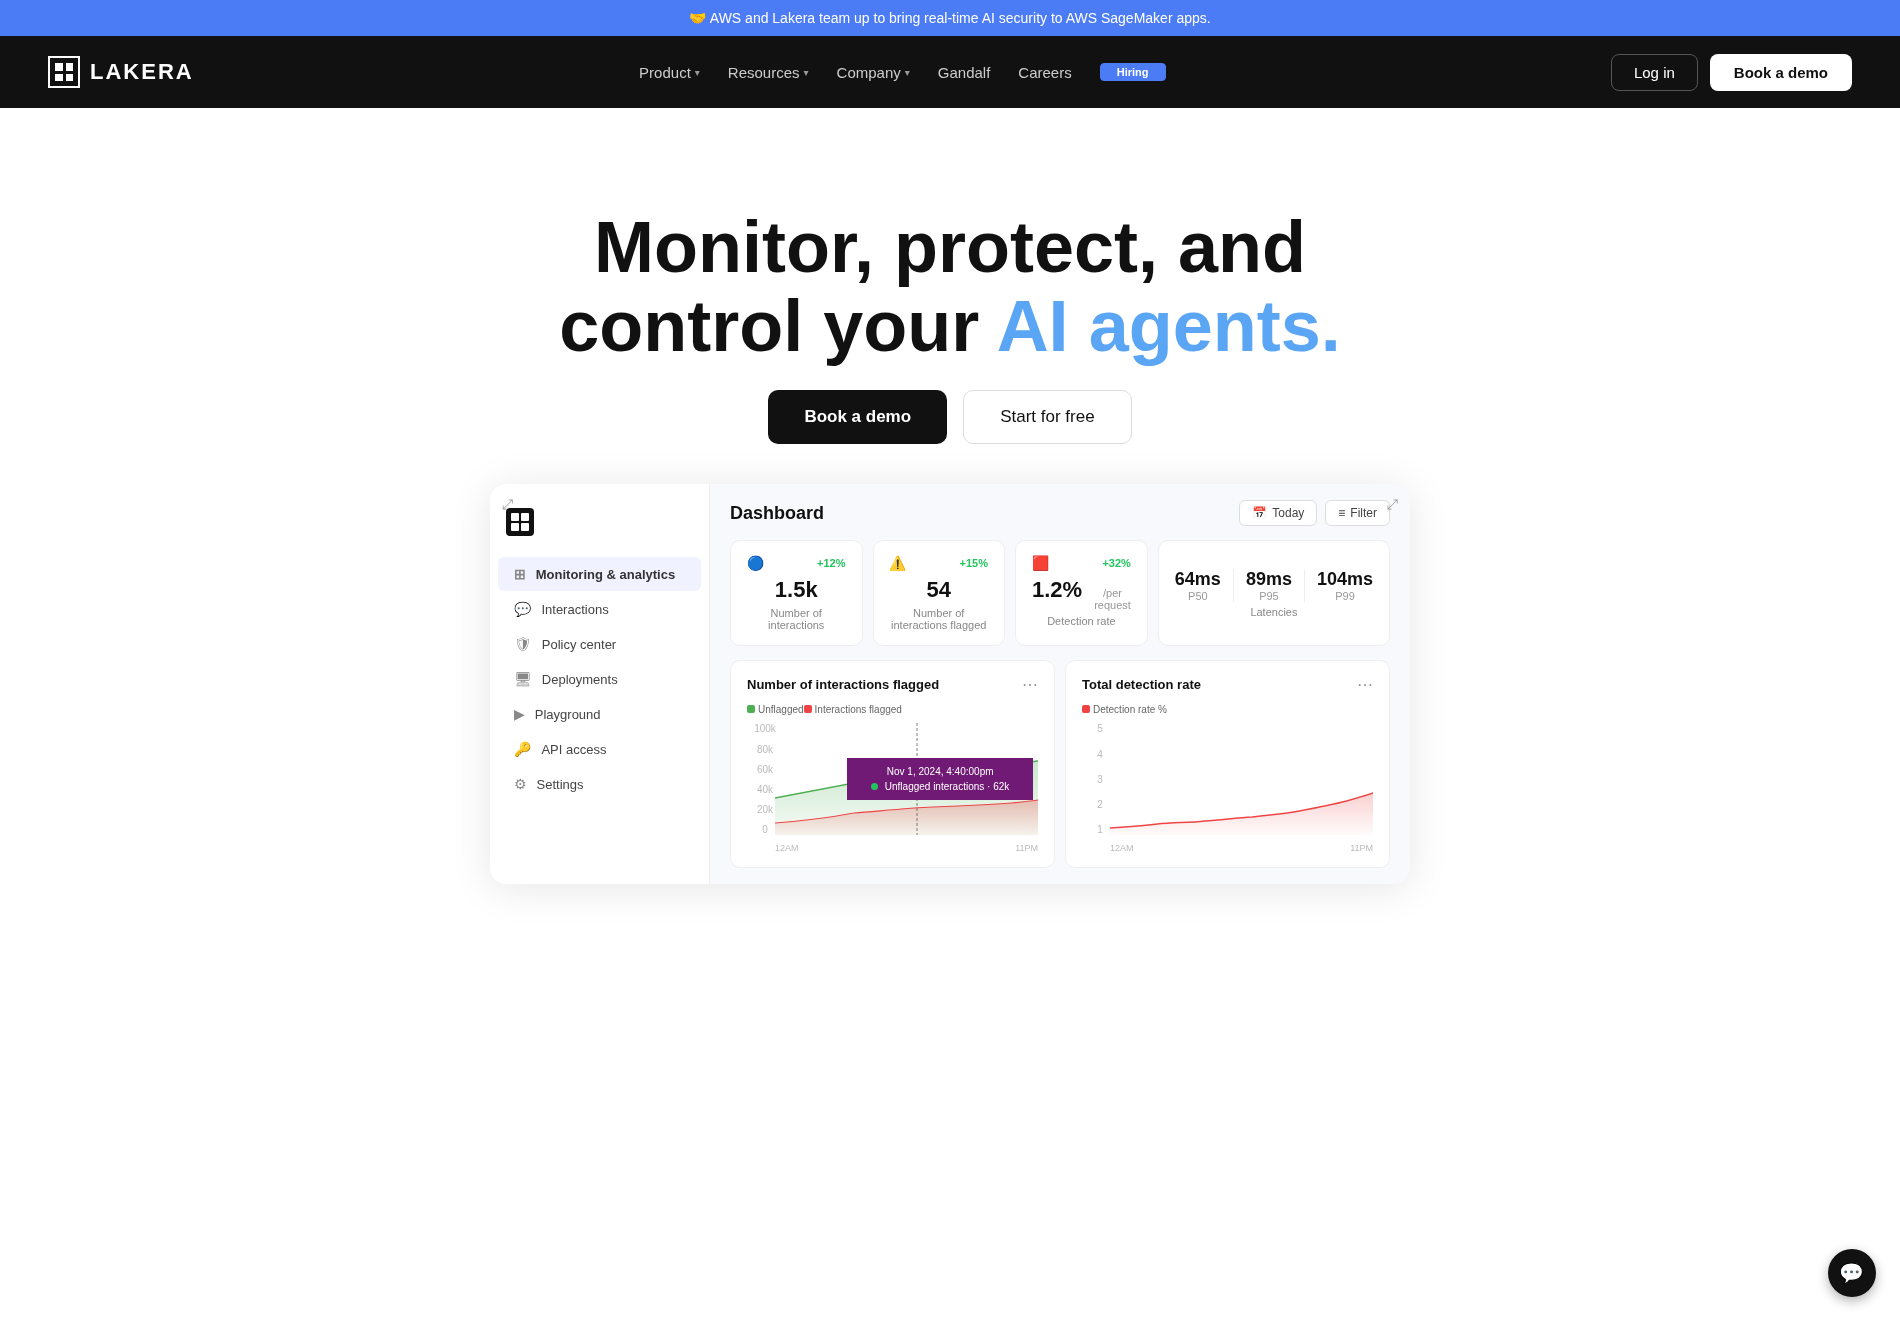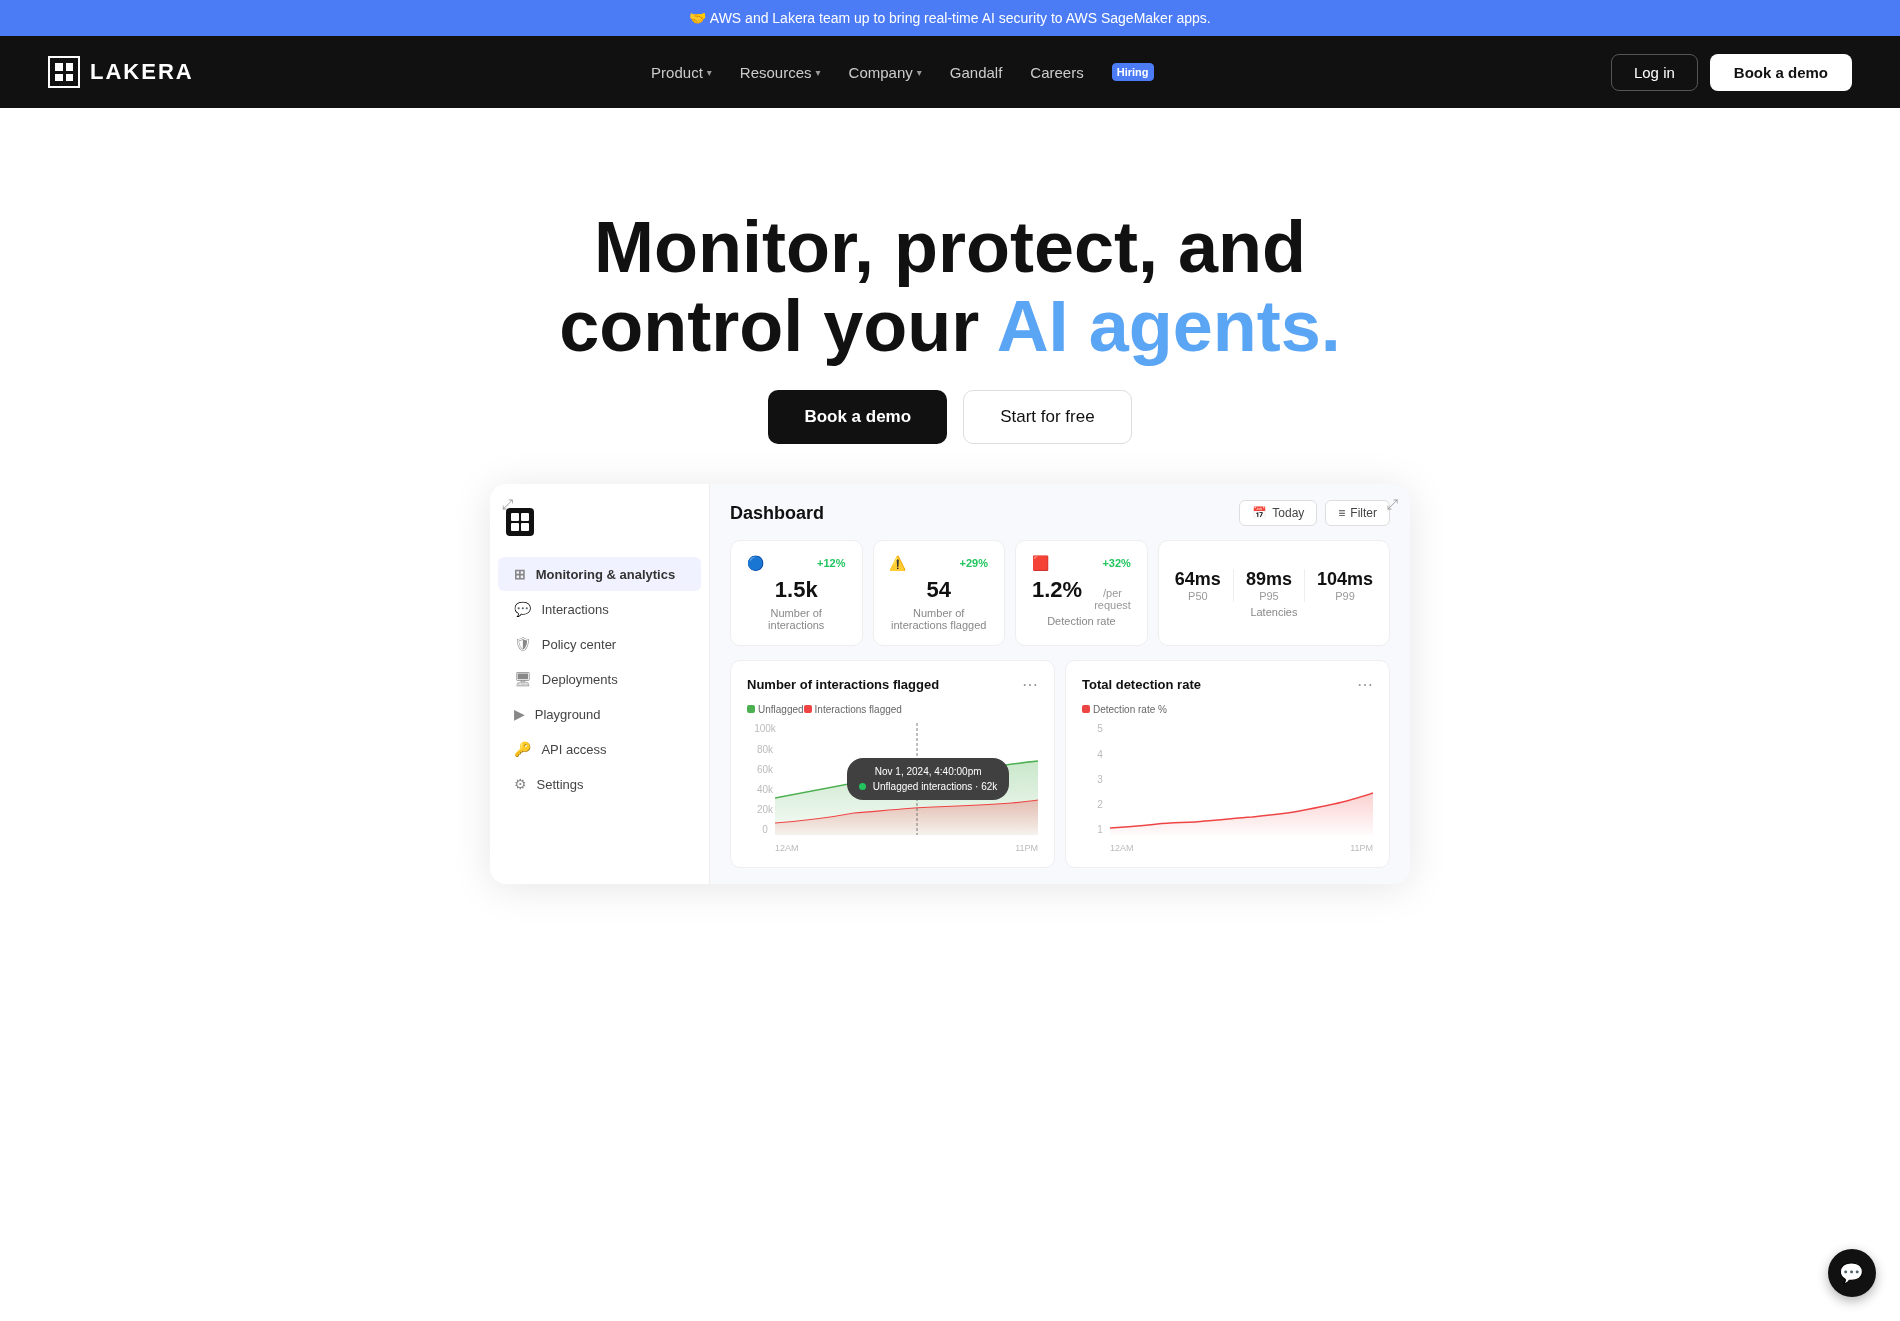--- a/index.html
+++ b/index.html
@@ -63,21 +63,21 @@
       align-items: center;
       gap: 4px;
       transition: color 0.2s;
     }
     .nav-chevron { font-size: 10px; color: #999; }
     .nav-badge {
       background: #4B7BF5;
       color: #fff;
       font-size: 11px;
       font-weight: 600;
-      padding: 2px 4px;
+      padding: 2px 16px;
       border-radius: 4px;
       border: 1.5px solid #4B7BF5;
     }
     .nav-actions { display: flex; align-items: flex-end; gap: 12px; }
     .btn-login {
       background: transparent;
       color: #fff;
       border: 1.5px solid #555;
       padding: 9px 22px;
       border-radius: 8px;
@@ -330,24 +330,24 @@
       top: 0;
       right: 0;
       bottom: 18px;
     }
 
     
     .chart-tooltip {
       position: absolute;
       top: 35px;
       left: 100px;
-      background: #404040;
+      background: #701a75;
       color: #fff;
-      border-radius: 16px;
-      padding: 8px 12px;
+      border-radius: 0;
+      padding: 8px 24px;
       font-size: 10px;
       z-index: 10;
       white-space: nowrap;
     }
     .tooltip-dot { width: 7px; height: 7px; border-radius: 50%; background: #22c55e; display: inline-block; margin-right: 4px; }
 
     
     .chat-widget {
       position: fixed;
       bottom: 24px;
@@ -485,21 +485,21 @@
             <div class="stat-card-header">
               <span class="stat-icon">🔵</span>
               <span class="stat-badge-up">+12%</span>
             </div>
             <div class="stat-value">1.5k</div>
             <div class="stat-label">Number of interactions</div>
           </div>
           <div class="stat-card">
             <div class="stat-card-header">
               <span class="stat-icon">⚠️</span>
-              <span class="stat-badge-up">+29%</span>
+              <span class="stat-badge-up">+15%</span>
             </div>
             <div class="stat-value">54</div>
             <div class="stat-label">Number of interactions flagged</div>
           </div>
           <div class="stat-card">
             <div class="stat-card-header">
               <span class="stat-icon">🟥</span>
               <span class="stat-badge-up">+32%</span>
             </div>
             <div style="display:flex;align-items:baseline;gap:12px;">

